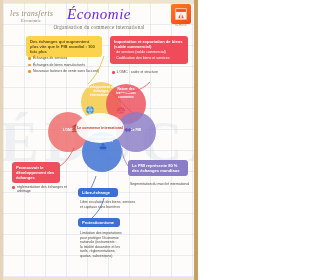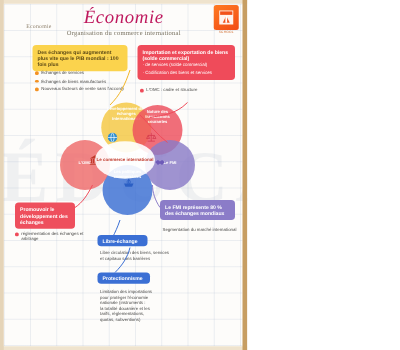--- a/index.html
+++ b/index.html
@@ -67,21 +67,21 @@
     color: #8d7f6a;
     letter-spacing: .2px;
   }
 
   #title {
     position: absolute; left: 0; right: 0; top: 2px;
     text-align: center;
     font-family: "Liberation Serif", serif;
     font-style: italic;
     font-size: 15px;
-    color: #be185d;
+    color: #6d28d9;
     letter-spacing: .5px;
   }
   #subtitle {
     position: absolute; left: 0; right: 0; top: 20px;
     text-align: center;
     font-family: "Liberation Serif", serif;
     font-size: 5.2px;
     color: #77705f;
     letter-spacing: .2px;
   }
@@ -191,20 +191,21 @@
 
   <div id="grid"></div>
   <div id="watermark">ÉDUCATION</div>
 
   <div class="edge edge-top"></div>
   <div class="edge edge-bottom"></div>
   <div class="edge edge-left"></div>
   <div class="edge edge-right"></div>
 
   <div id="header">
+    <div id="kicker">les transferts</div>
     <div id="kicker-sub">Economie</div>
     <div id="title">Économie</div>
     <div id="subtitle">Organisation du commerce international</div>
   </div>
 
   <div id="logo">
     <svg id="logo-glyph" viewBox="0 0 20 20">
       <rect x="2" y="2" width="16" height="16" fill="#ffffff" opacity=".92"></rect>
       <rect x="3" y="3" width="14" height="4" fill="#f2511a"></rect>
       <polygon points="10,8 6,16 14,16" fill="#f2511a"></polygon>

